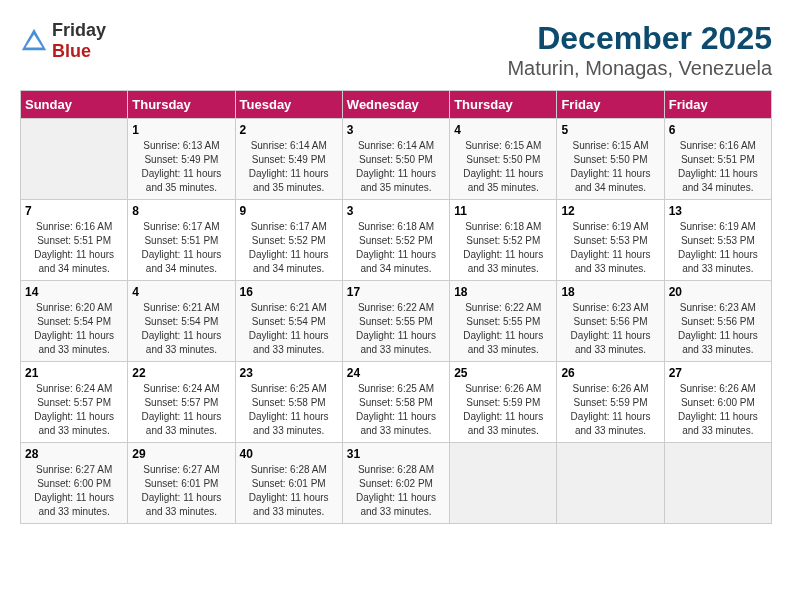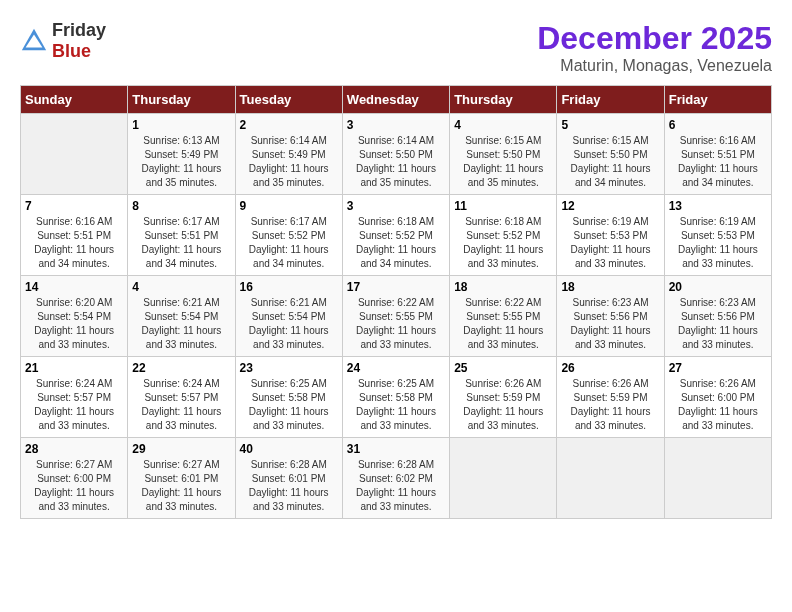--- a/index.html
+++ b/index.html
@@ -34,33 +34,33 @@
     .logo-icon {
       width: 28px;
       height: 28px;
     }
     .title-area {
       text-align: right;
     }
     .main-title {
       font-size: 32px;
       font-weight: bold;
-      color: #6d28d9;
+      color: #0c4a6e;
     }
     .subtitle {
-      font-size: 16px;
+      font-size: 20px;
       color: #555;
     }
     table {
       width: 100%;
       border-collapse: collapse;
       font-size: 11px;
     }
     thead tr th {
-      background-color: #7f1d1d;
+      background-color: #be185d;
       color: #fff;
       padding: 6px 4px;
       text-align: left;
       font-size: 13px;
       font-weight: bold;
       border: 1px solid #ccc;
     }
     tbody tr td {
       border: 1px solid #ccc;
       padding: 4px 4px;

